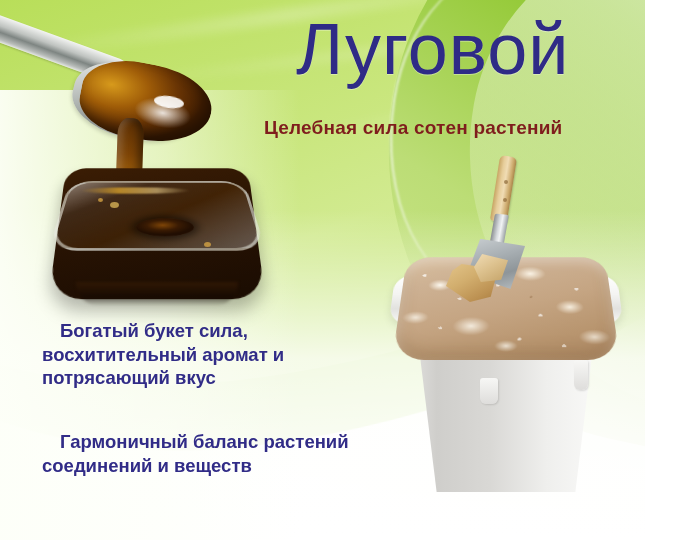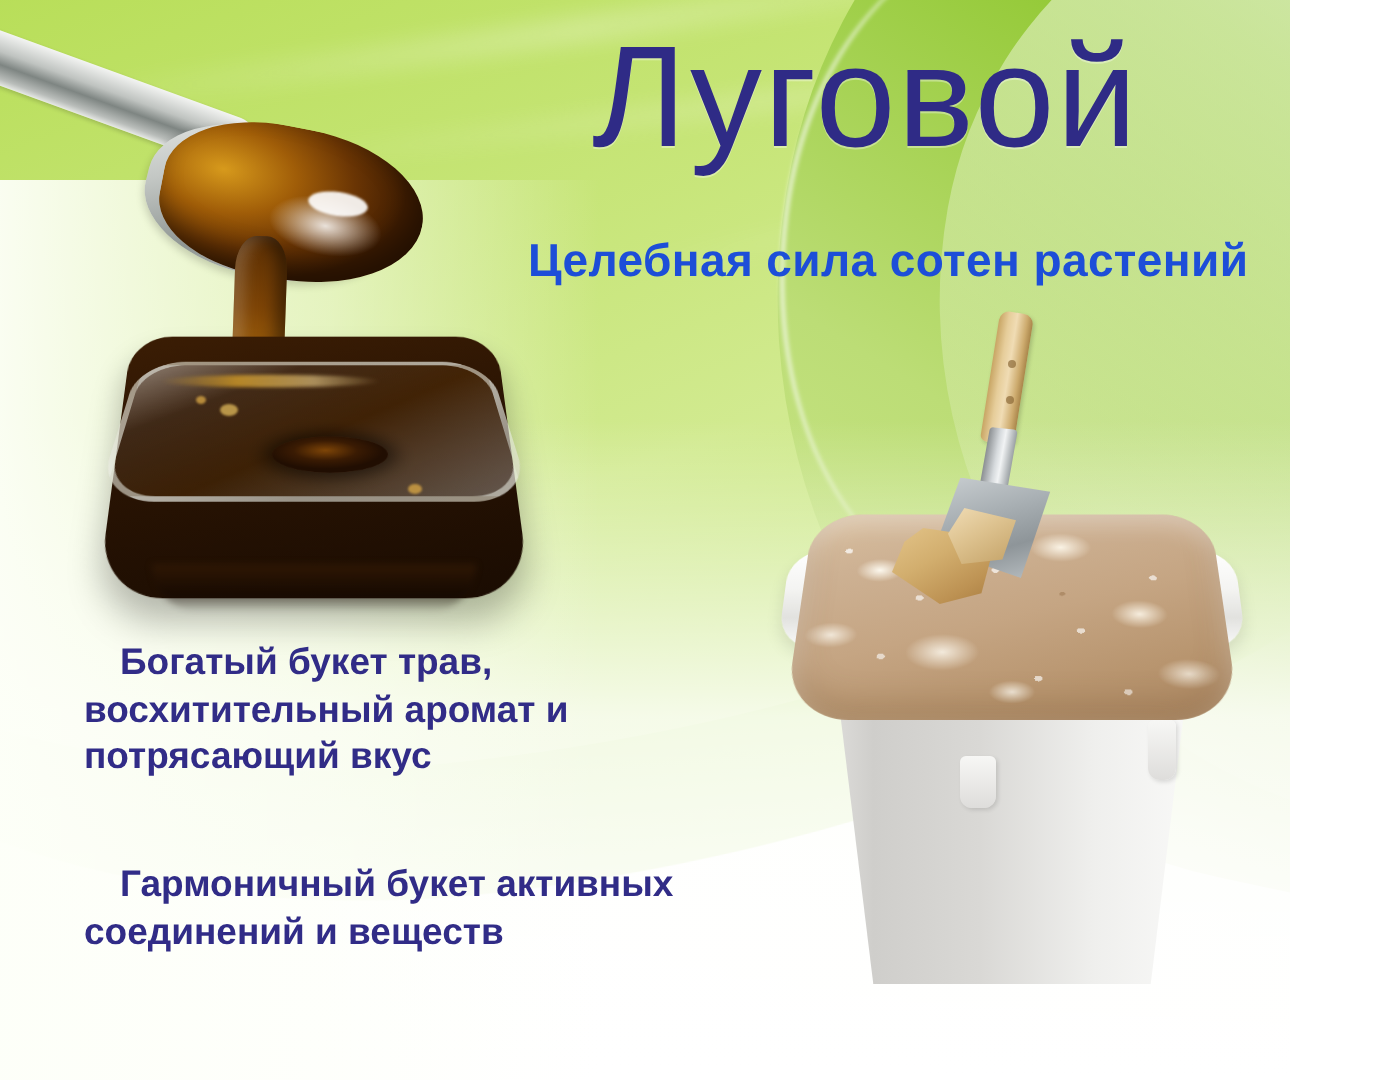--- a/index.html
+++ b/index.html
@@ -423,23 +423,23 @@
     letter-spacing: 1px;
     color: #2f2b86;
     line-height: 1;
     text-shadow: 0 1px 0 rgba(255,255,255,.35);
     white-space: nowrap;
   }
   .subtitle {
     position: absolute;
     left: 264px;
     top: 117px;
-    font-size: 23px;
+    font-size: 19px;
     font-weight: bold;
-    color: #1d4ed8;
+    color: #7f1d1d;
     letter-spacing: .2px;
     white-space: nowrap;
   }
   .claim {
     position: absolute;
     font-size: 18.5px;
     font-weight: bold;
     color: #312c87;
     line-height: 1.28;
   }
@@ -543,17 +543,17 @@
     <div class="spatula-rivet r1"></div>
     <div class="spatula-rivet r2"></div>
     <div class="spatula-neck"></div>
     <div class="spatula-blade"></div>
     <div class="honey-chunk"></div>
     <div class="honey-chunk small"></div>
   </div>
 
   <div class="title">Луговой</div>
   <div class="subtitle">Целебная сила сотен растений</div>
-  <div class="claim claim-1">Богатый букет трав, восхитительный аромат и потрясающий вкус</div>
-  <div class="claim claim-2">Гармоничный букет активных соединений и веществ</div>
+  <div class="claim claim-1">Богатый букет сила, восхитительный аромат и потрясающий вкус</div>
+  <div class="claim claim-2">Гармоничный баланс растений соединений и веществ</div>
 
 
 </div>
 
 </body></html>

